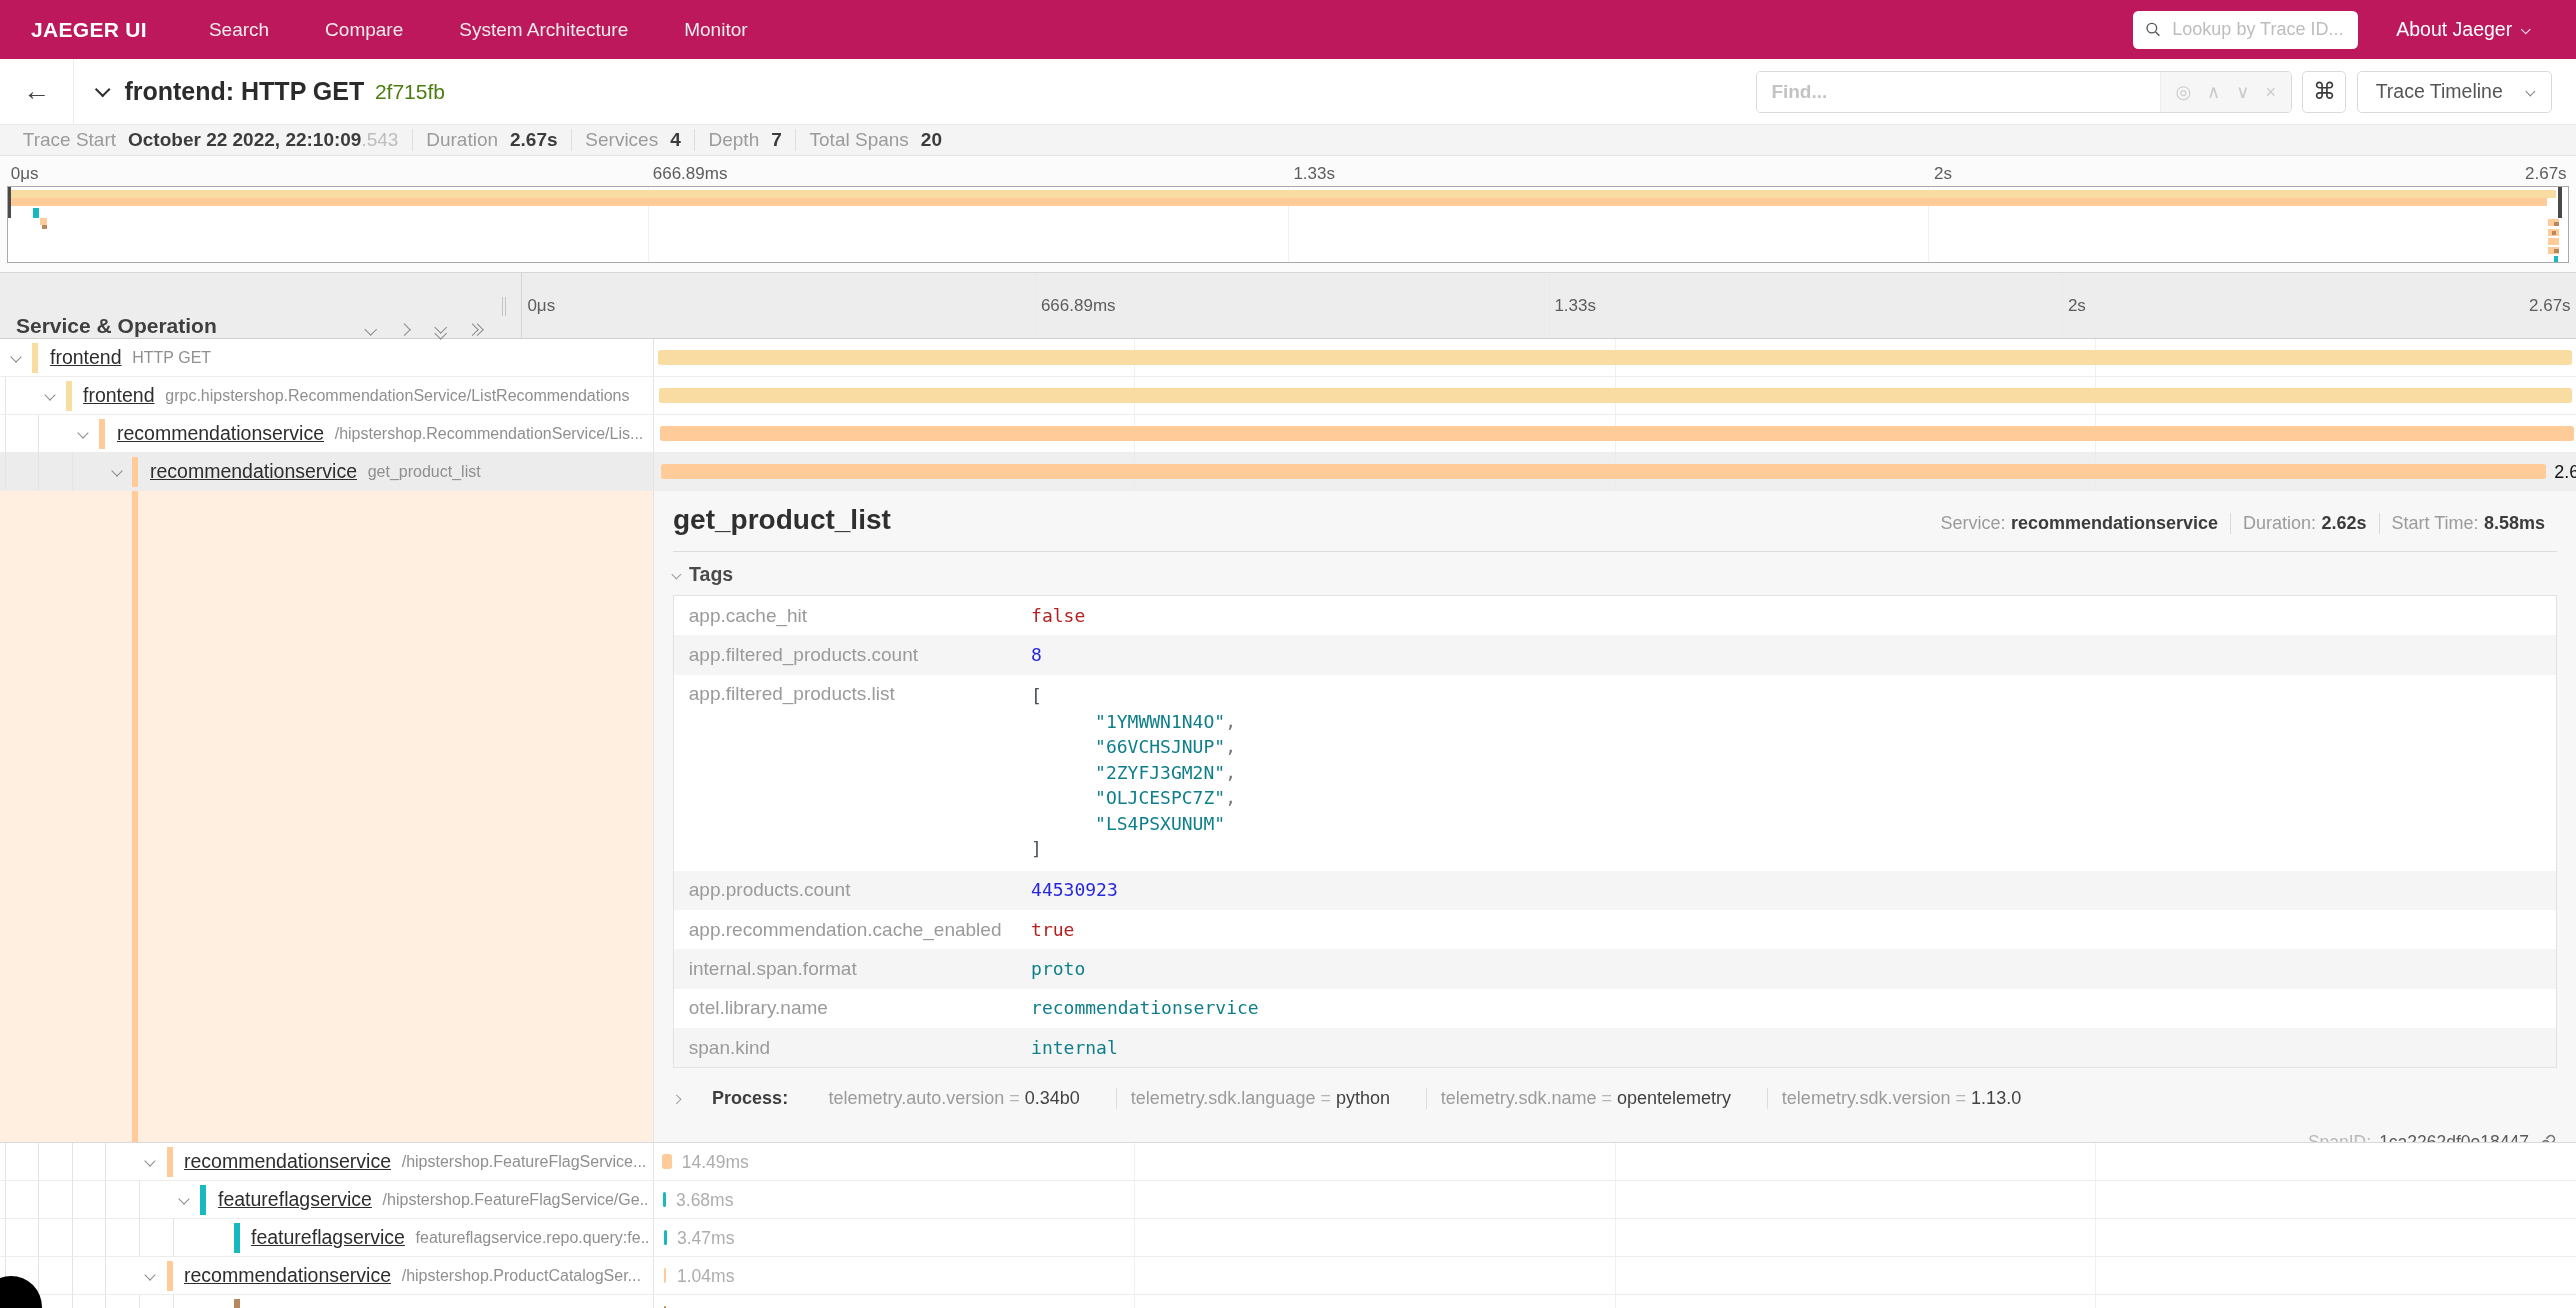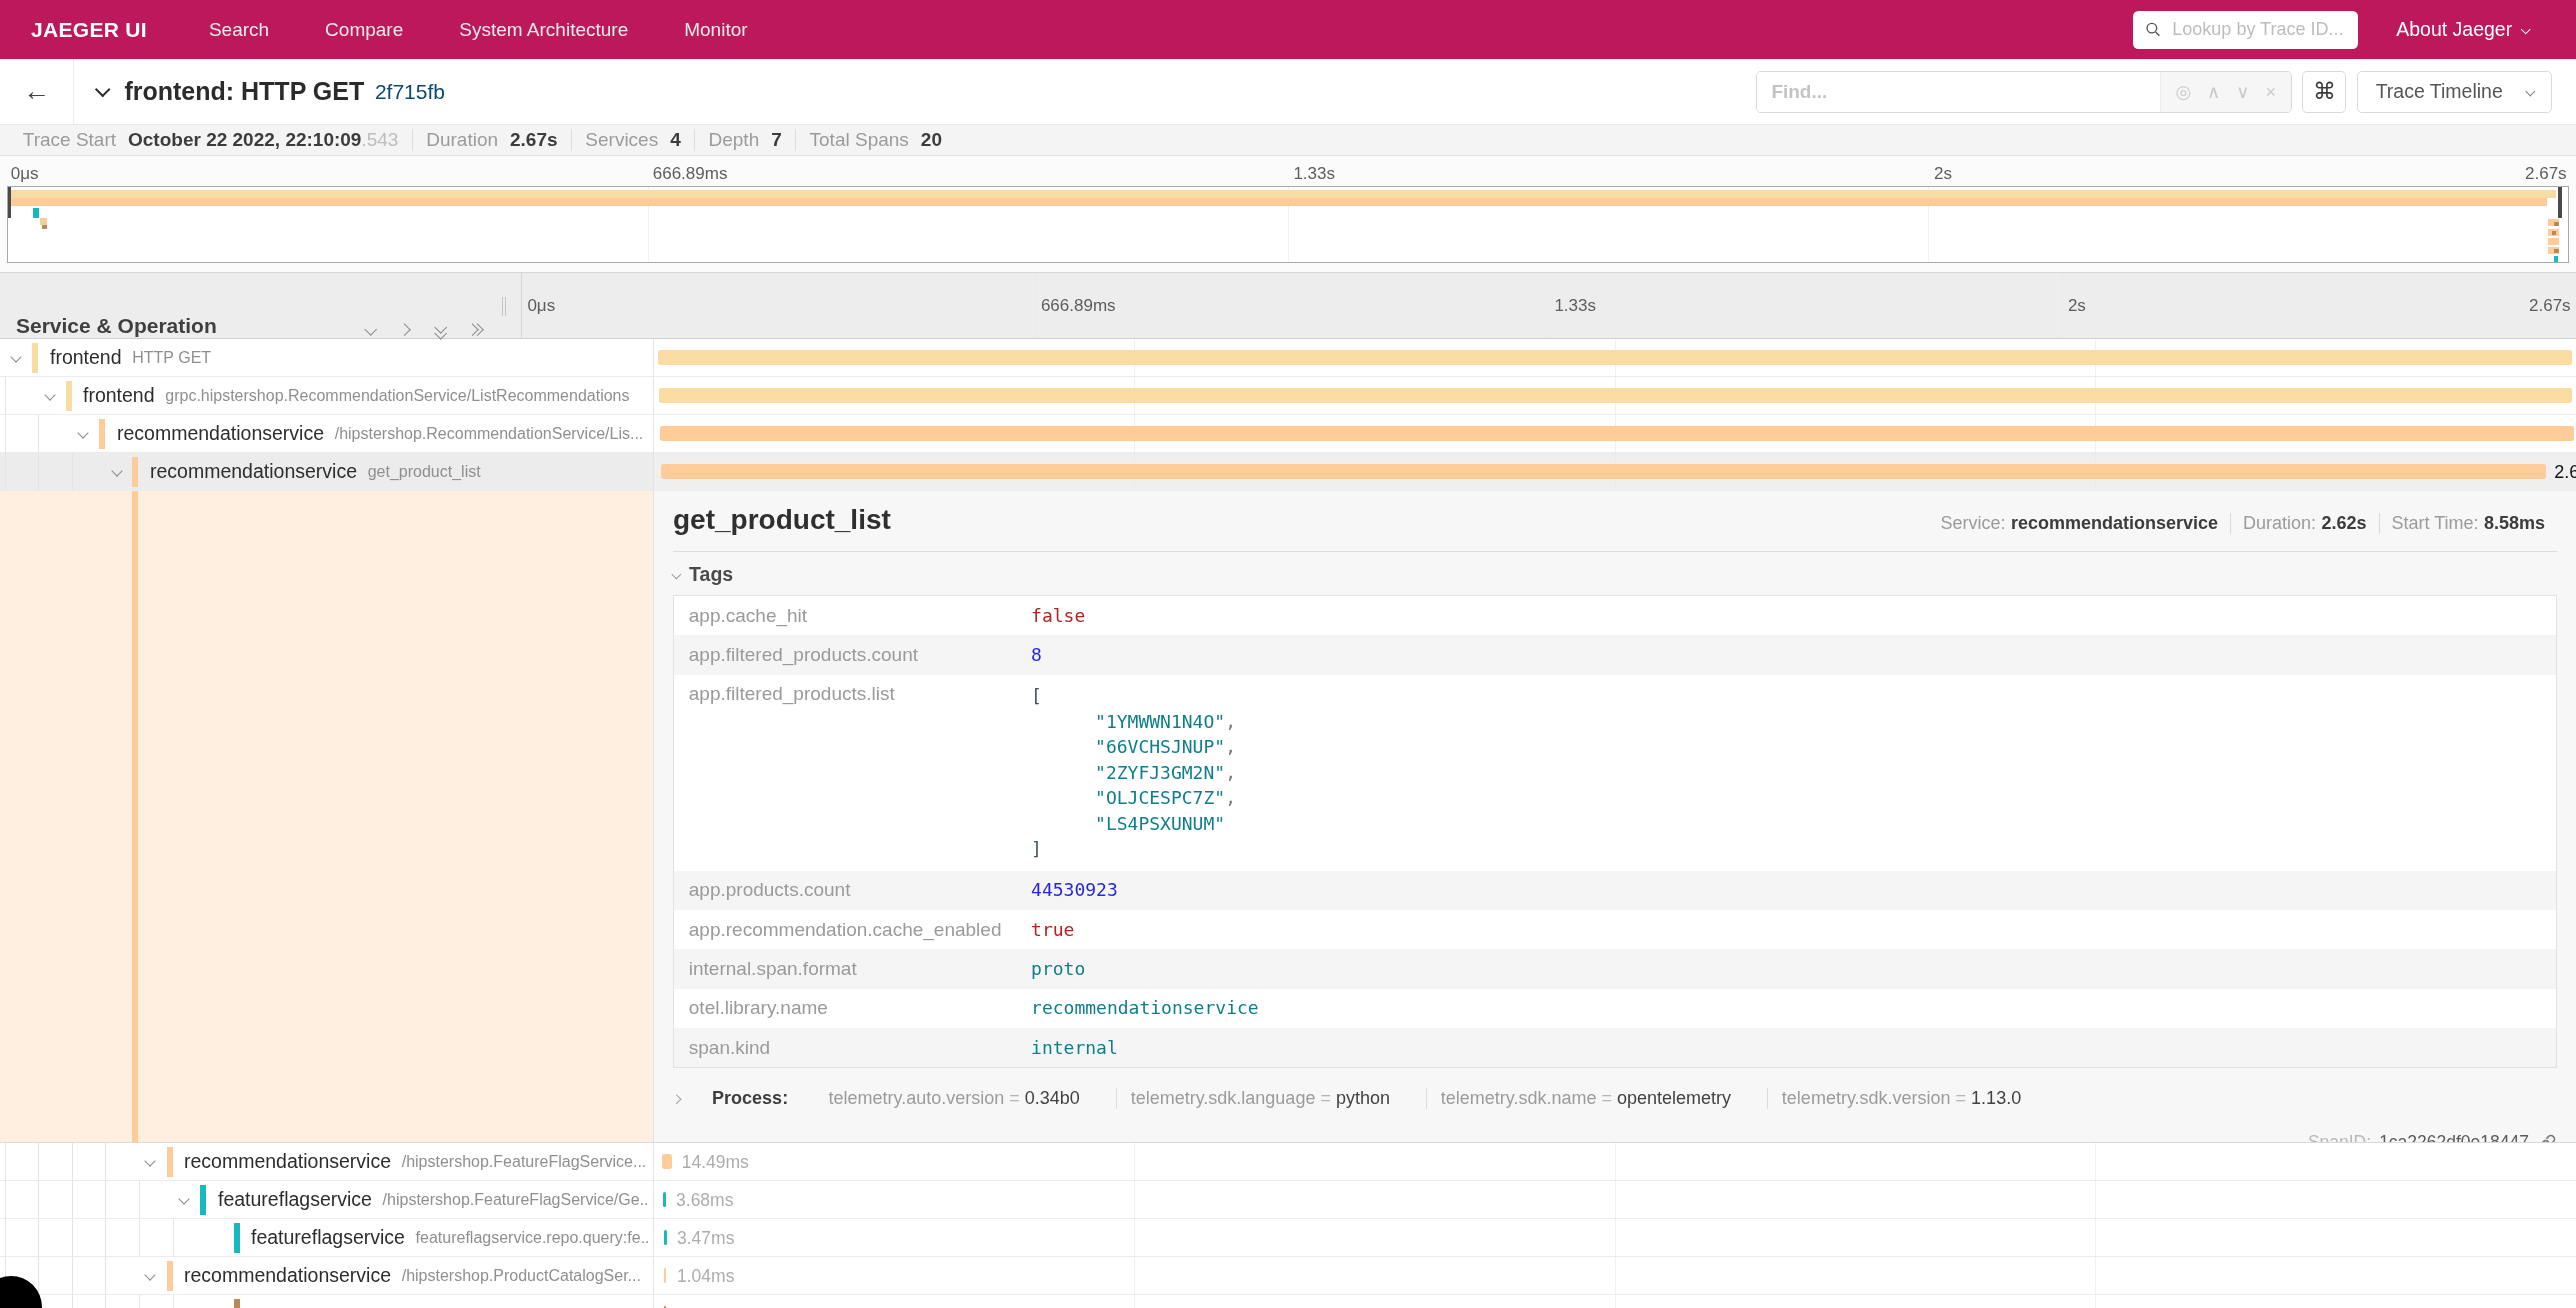--- a/index.html
+++ b/index.html
@@ -20,21 +20,21 @@
   .chev { display:inline-block; width:8.7px; height:8.7px; border-right:1.7px solid #7f7f7f; border-bottom:1.7px solid #7f7f7f; }
   .chev.down { transform:rotate(45deg); }
   .chev.right { transform:rotate(-45deg); }
   .chev.white { border-color:#fff; width:7.4px; height:7.4px; }
 
   
   .trace-header { height:65px; display:flex; align-items:center; background:#fff; }
   .backcol { width:74px; height:100%; display:flex; align-items:center; justify-content:center; border-right:0.7px solid #ececec; font-size:27px; color:#444; cursor:pointer; }
   .title-chev { width:11.4px; height:11.4px; border-right:2.4px solid #2e2e2e; border-bottom:2.4px solid #2e2e2e; transform:rotate(45deg); margin:-4px 16px 0 23px; }
   .trace-title { font-size:25px; font-weight:bold; color:#2b2b2b; }
-  .trace-id { font-size:21px; color:#0c4a6e; margin-left:10.7px; font-weight:normal; }
+  .trace-id { font-size:21px; color:#4d7c0f; margin-left:10.7px; font-weight:normal; }
   .hdr-spacer { flex:1; }
   .hdr-controls { display:flex; align-items:center; gap:10.7px; padding-right:24px; }
   .findgroup { display:flex; height:42px; border:0.7px solid #d9d9d9; border-radius:4.7px; overflow:hidden; background:#fff; }
   .findgroup input { border:none; outline:none; width:403px; padding:0 14.8px; font-size:19px; color:#555; font-family:inherit;font-weight:bold; }
   .findgroup input::placeholder { color:#c3c3c3; }
   .find-addon { display:flex; align-items:center; gap:16px; background:#f6f6f6; padding:0 14.8px; border-left:0.7px solid #ededed; }
   .find-addon span { color:#cacaca; font-size:18px; line-height:1; }
   .kbd-btn { height:42px; width:44px; border:0.7px solid #d9d9d9; border-radius:4.7px; background:#fff; display:flex; align-items:center; justify-content:center; font-size:23px; color:#3a3a3a; cursor:pointer; }
   .view-btn { height:42px; border:0.7px solid #d9d9d9; border-radius:4.7px; background:#fff; display:flex; align-items:center; gap:24px; padding:0 17.5px; font-size:19.5px; color:#555; cursor:pointer; }
   .view-btn .chev { width:6.7px; height:6.7px; border-width:1.3px; }
@@ -69,21 +69,21 @@
   .ruler { flex:1; position:relative; font-size:17px; color:#5d5d5d; }
   .ruler span { top:23px; }
 
   
   .row { height:38px; display:flex; border-bottom:0.7px solid #ececec; }
   .names { width:654px; position:relative; border-right:0.7px solid #e4e4e4; overflow:hidden; }
   .names .guide { position:absolute; top:0; bottom:0; width:0.7px; background:#e4e4e4; }
   .names .chev { position:absolute; top:14px; border-color:#8a8a8a; border-width:1.7px; width:8px; height:8px; }
   .cbar { position:absolute; top:4px; width:6px; height:29.5px; }
   .ntext { position:absolute; top:0; left:0; right:4px; height:100%; display:flex; align-items:center; white-space:nowrap; overflow:hidden; }
-  .svc { font-size:19.5px; color:#2d2d2d; font-weight:500; }
+  .svc { font-size:19.5px; color:#2d2d2d; font-weight:500;text-decoration:underline; }
   .op { font-size:16px; color:#8f8f8f; margin-left:10.7px; }
   .tl { flex:1; position:relative; overflow:hidden; }
   .bar { position:absolute; top:11.4px; height:14.8px; border-radius:2.7px; }
   .bar-label { position:absolute; top:8.7px; font-size:18px; color:#111; white-space:nowrap; }
   .dur { position:absolute; top:8.7px; font-size:17.5px; color:#adadad; white-space:nowrap; }
   .row.selected .names { background:#ececec; }
   .row.selected .tl { background-color:#efefef; }
   .c-frontend { background:#F8DCA1; }
   .c-rec { background:#FFCB99; }
   .c-ffs { background:#17B8BE; }

